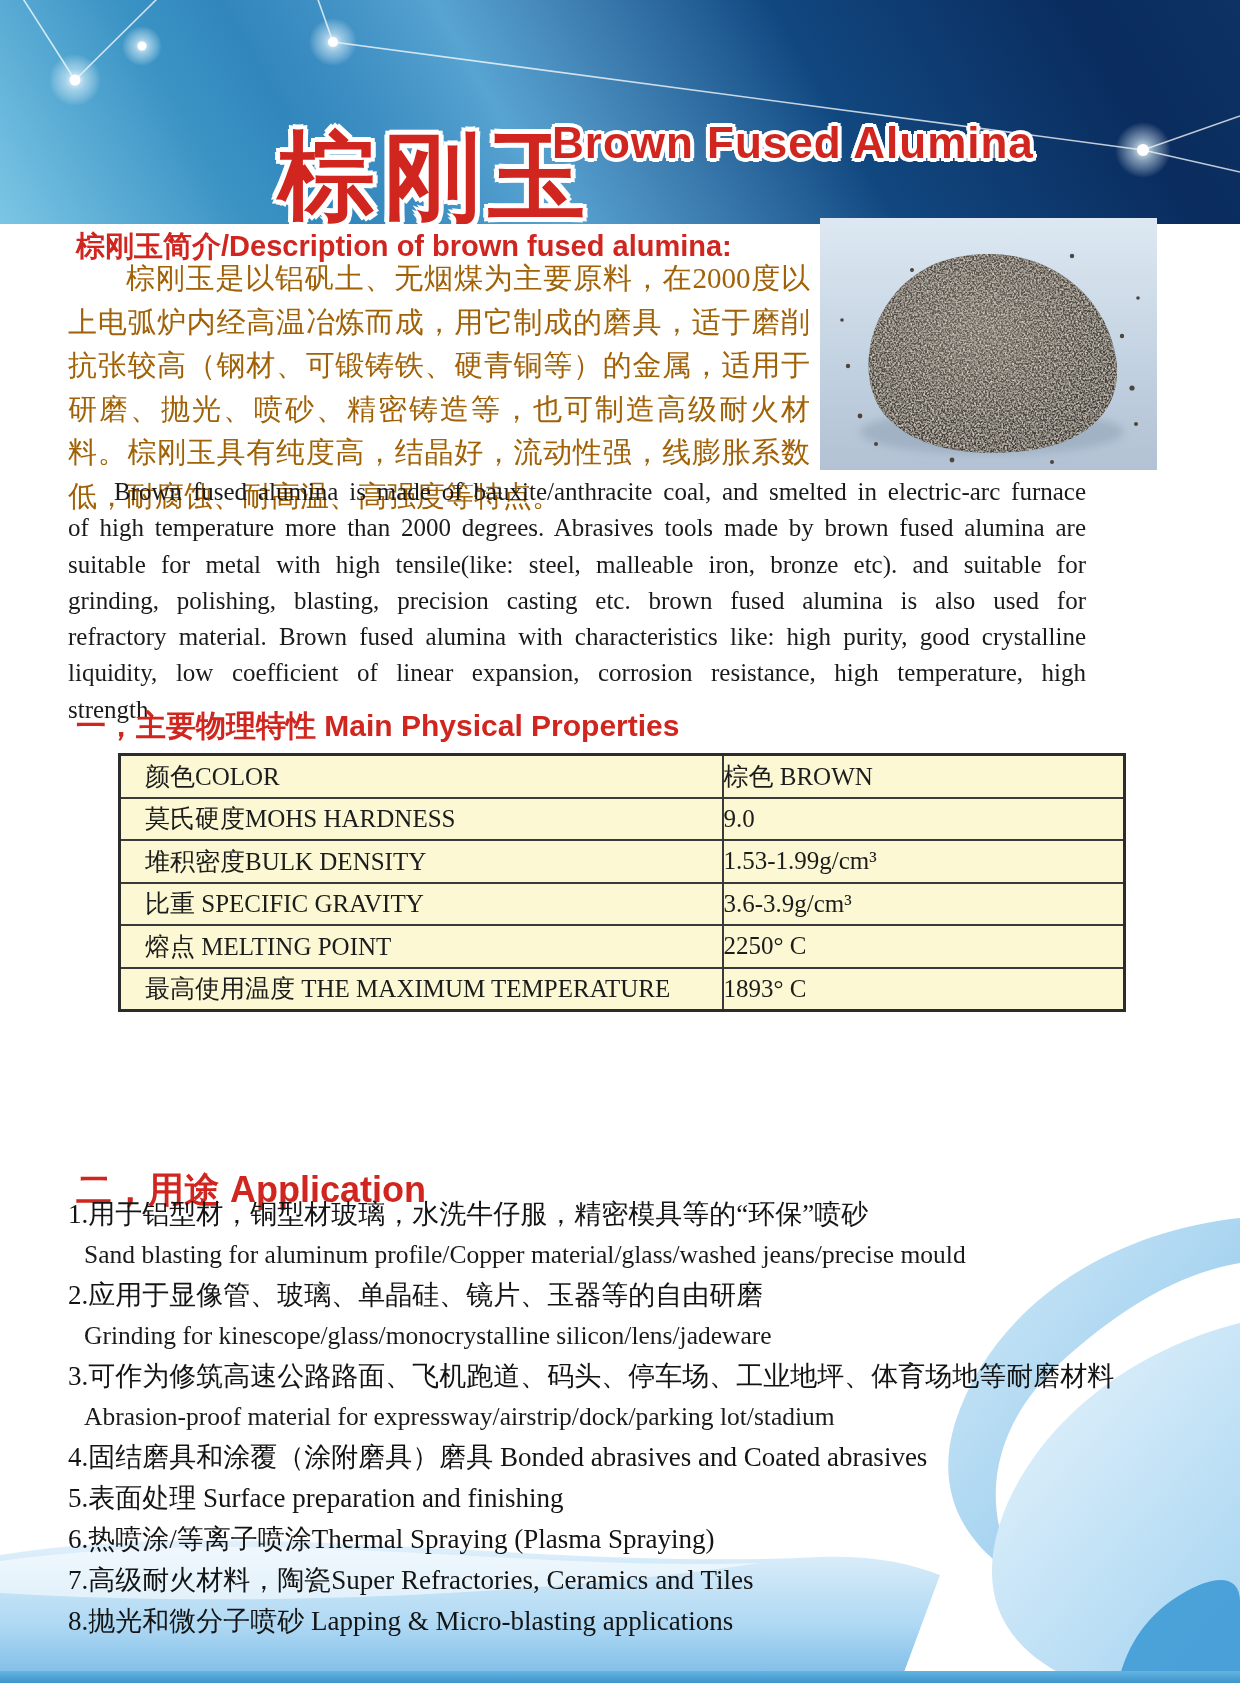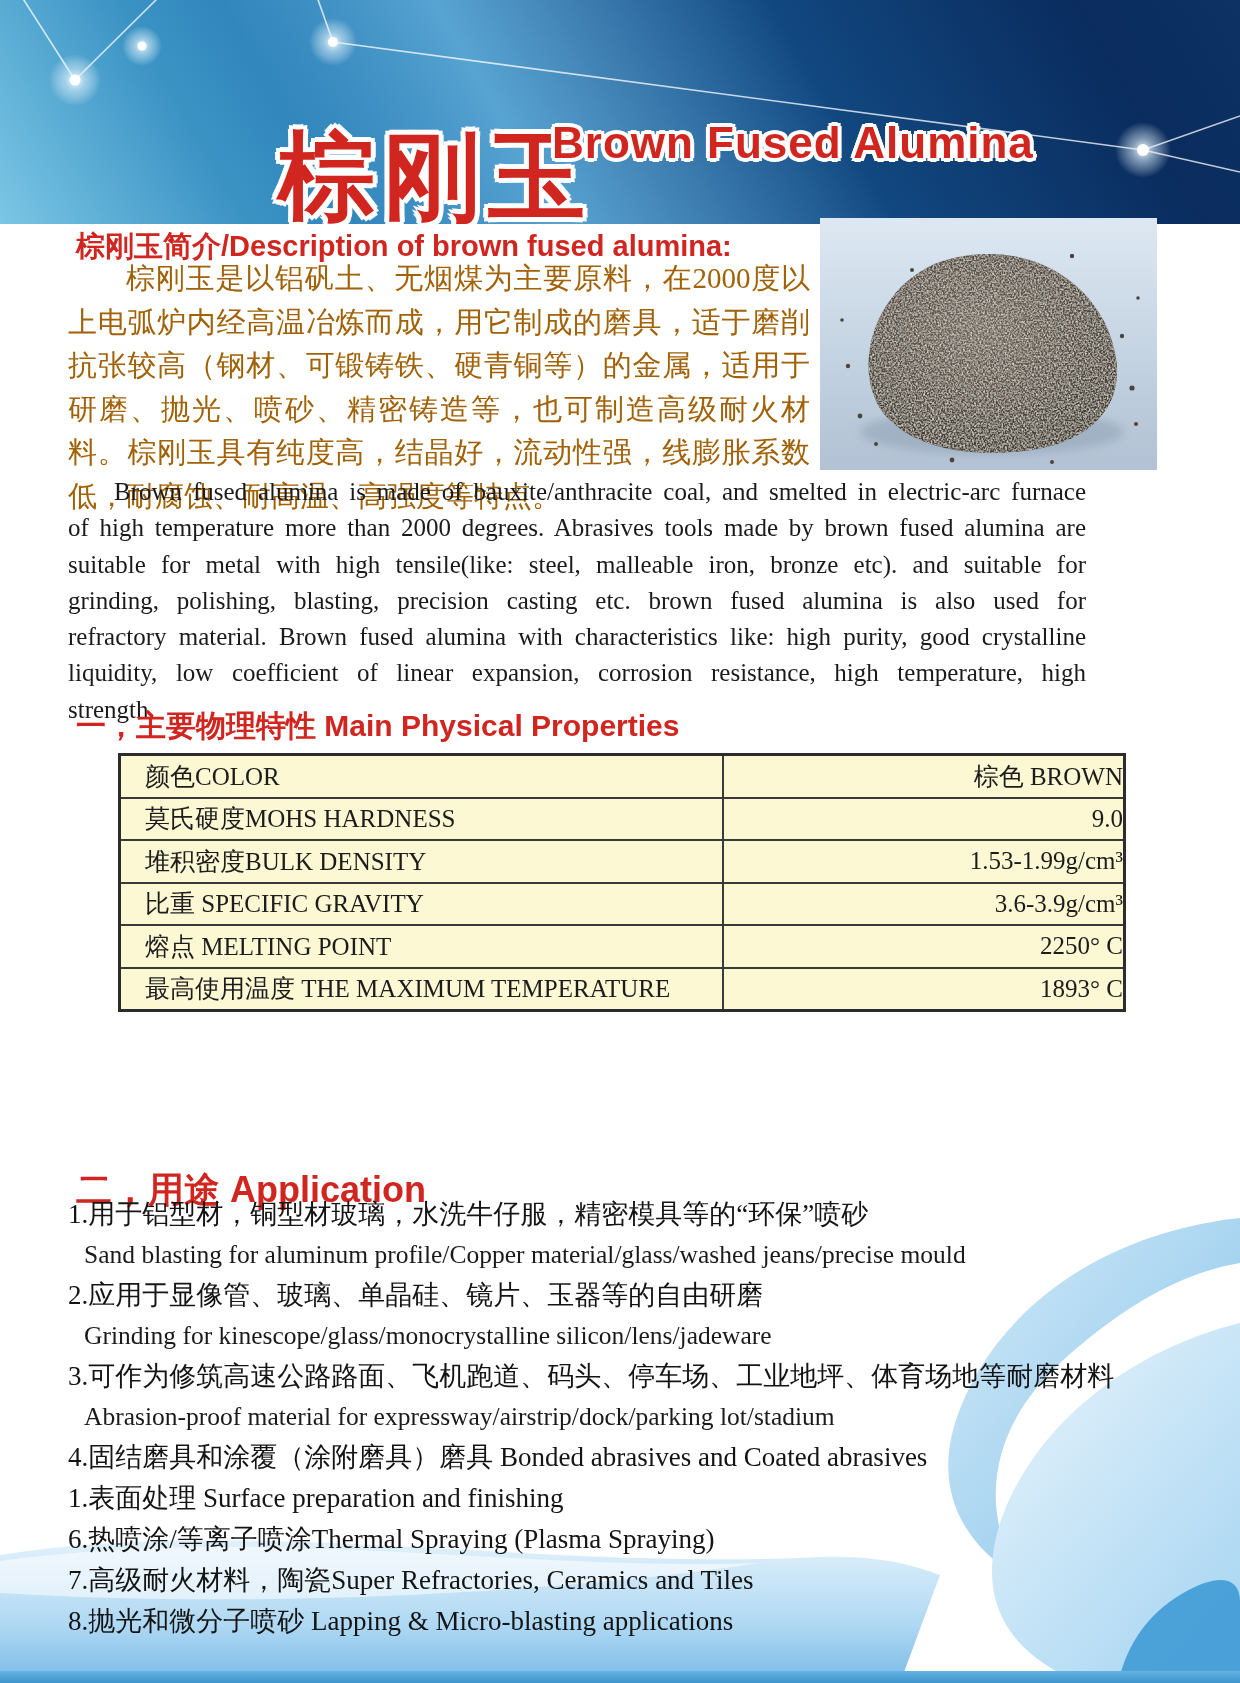--- a/index.html
+++ b/index.html
@@ -63,21 +63,21 @@
   
   .props-table {
     position:absolute; z-index:2; left:76px; top:753px; width:1008px;
     border-collapse:collapse; border:3px solid #2c2c2c;
     font-size:25px; color:#1c1c1c;margin-left:42px;
   }
   .props-table td {
     border:2px solid #3a3a3a; background:var(--table-bg,#fbf8d3); height:40.5px; padding:0;
   }
   .props-table td.k { width:60%; padding-left:24px; text-align:left; }
-  .props-table td.v { width:40%; text-align:right; }
+  .props-table td.v { width:40%; text-align:left; }
 
   
   .app-list { position:absolute; z-index:2; left:68px; top:1194px; width:1105px; }
   .app-item .l1 { font-size:27px; line-height:41px; color:#141414; white-space:nowrap; }
   .app-item .l2 { font-size:25.5px; line-height:40px; padding-left:16px; color:#1a1a1a; white-space:nowrap; }
 
   
   .waves { position:absolute; left:0; top:1123px; z-index:0; }
   .bottom-bar {
     position:absolute; z-index:3; left:0; bottom:0; width:1240px; height:12px;
@@ -216,21 +216,21 @@
       <div class="l2">Grinding for kinescope/glass/monocrystalline silicon/lens/jadeware</div>
     </div>
     <div class="app-item">
       <div class="l1">3.可作为修筑高速公路路面、飞机跑道、码头、停车场、工业地坪、体育场地等耐磨材料</div>
       <div class="l2">Abrasion-proof material for expressway/airstrip/dock/parking lot/stadium</div>
     </div>
     <div class="app-item">
       <div class="l1">4.固结磨具和涂覆（涂附磨具）磨具 Bonded abrasives and Coated abrasives</div>
     </div>
     <div class="app-item">
-      <div class="l1">1.表面处理  Surface preparation and finishing</div>
+      <div class="l1">5.表面处理  Surface preparation and finishing</div>
     </div>
     <div class="app-item">
       <div class="l1">6.热喷涂/等离子喷涂Thermal Spraying (Plasma Spraying)</div>
     </div>
     <div class="app-item">
       <div class="l1">7.高级耐火材料，陶瓷Super Refractories, Ceramics and Tiles</div>
     </div>
     <div class="app-item">
       <div class="l1">8.抛光和微分子喷砂 Lapping &amp; Micro-blasting applications</div>
     </div>

